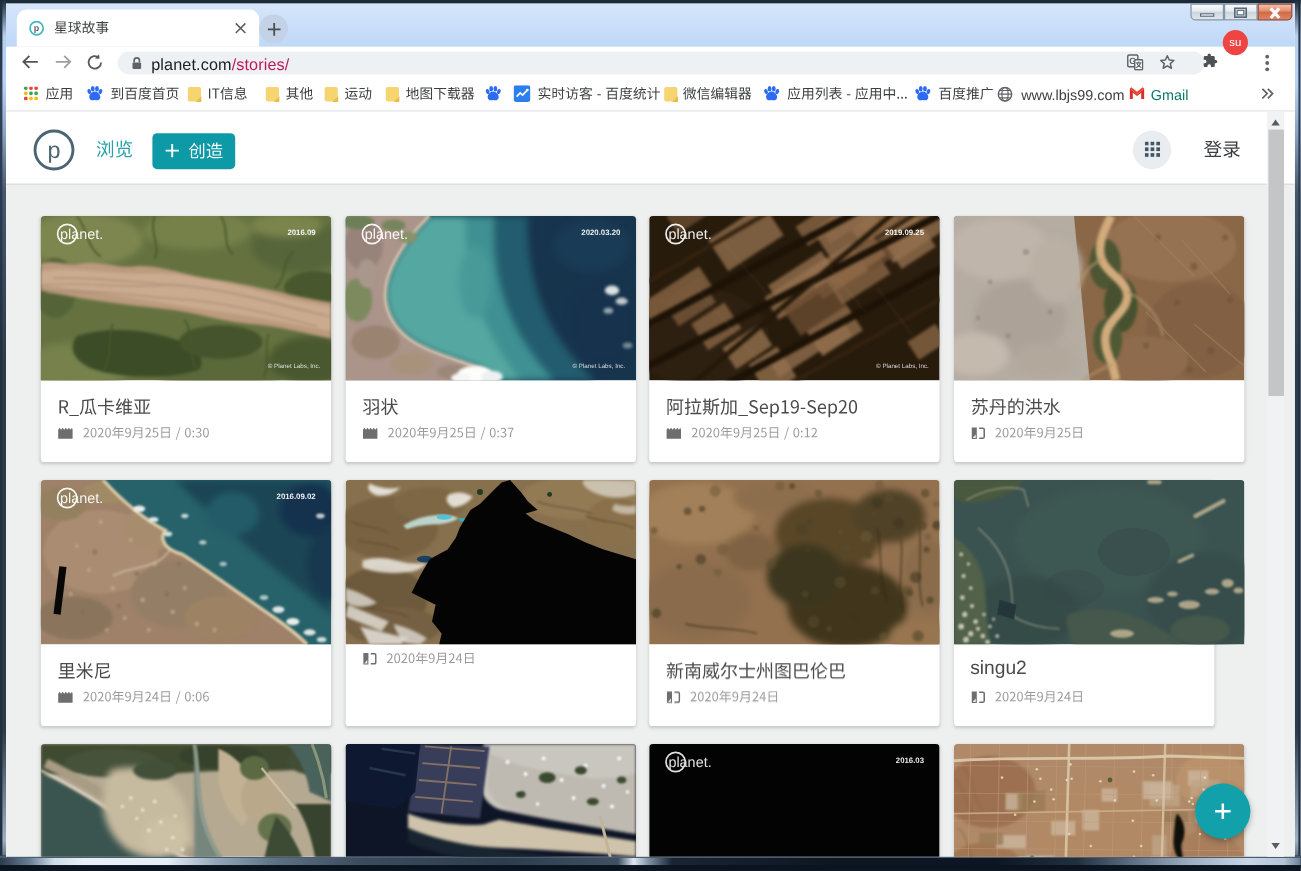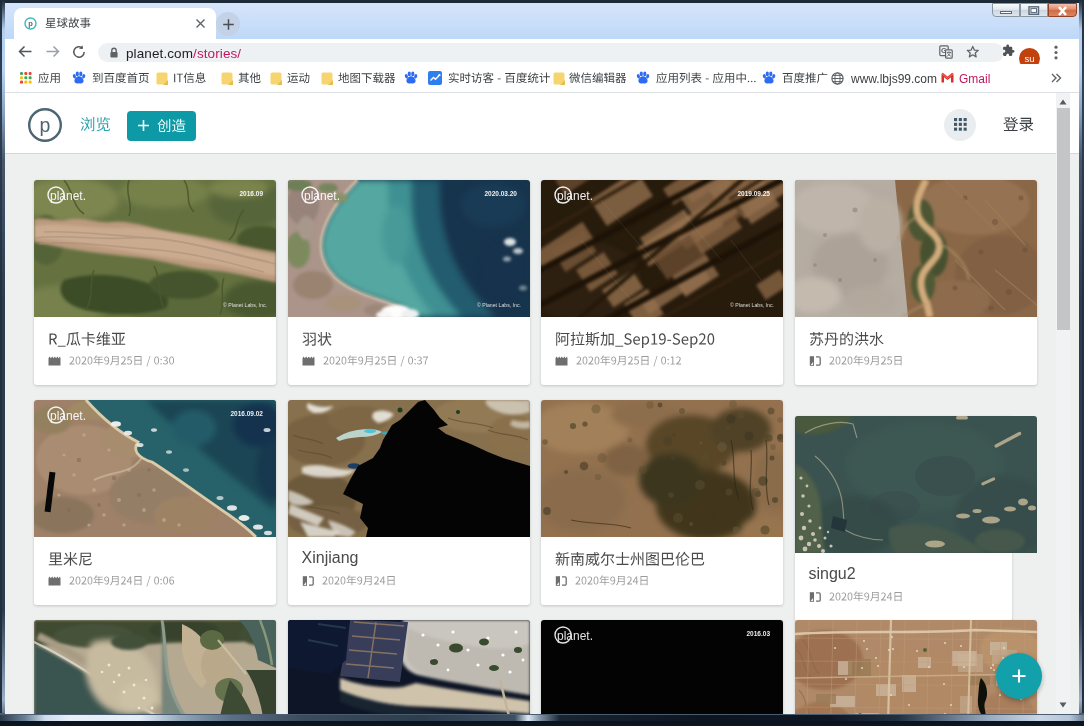--- a/index.html
+++ b/index.html
@@ -174,21 +174,21 @@
       <text x="4.9" y="8.2" font-size="7.5" font-weight="bold" fill="#5f6368" text-anchor="middle" font-family="Liberation Sans">G</text>
       <rect x="6.6" y="4.8" width="6.6" height="8.4" rx="1" fill="#fff" stroke="#5f6368" stroke-width="1.2"></rect>
       <path d="M7.8 7.4 h4.4 M10 6.2 v1.2 M8.4 7.4 c0.3 1.9 2.5 3.6 3.8 3.8 M11.5 7.4 c-0.3 1.7-2.5 3.6-4 4" fill="none" stroke="#5f6368" stroke-width="0.9"></path>
     </svg>
 <svg class="abs" style="left:966px;top:45px" width="13.5" height="13.5" viewBox="0 0 15 15">
       <path d="M7.5 1.6 L9.3 5.6 L13.6 6 L10.3 8.9 L11.3 13.2 L7.5 10.9 L3.7 13.2 L4.7 8.9 L1.4 6 L5.7 5.6 Z" fill="none" stroke="#5f6368" stroke-width="1.4" stroke-linejoin="round"></path>
     </svg>
 <svg class="abs" style="left:1002px;top:44px" width="13" height="13" viewBox="0 0 24 24">
       <path d="M20.5 11H19V7c0-1.1-.9-2-2-2h-4V3.5C13 2.12 11.88 1 10.5 1S8 2.12 8 3.5V5H4c-1.1 0-1.99.9-1.99 2v3.8H3.5c1.49 0 2.7 1.21 2.7 2.7s-1.21 2.7-2.7 2.7H2V20c0 1.1.9 2 2 2h3.8v-1.5c0-1.49 1.21-2.7 2.7-2.7 1.49 0 2.7 1.21 2.7 2.7V22H17c1.1 0 2-.9 2-2v-4h1.5c1.38 0 2.5-1.12 2.5-2.5S21.88 11 20.5 11z" fill="#4e5256"></path>
     </svg>
-<div class="abs flex" style="left:1019px;top:48px;width:21px;height:21px;border-radius:50%;background:#c2410c;color:#fff;font-size:9.5px;justify-content:center">su</div>
+<div class="abs flex" style="left:1019px;top:25px;width:21px;height:21px;border-radius:50%;background:#ef4444;color:#fff;font-size:9.5px;justify-content:center">su</div>
 <svg class="abs" style="left:1054px;top:44.5px" width="4" height="15" viewBox="0 0 4 15">
       <circle cx="2" cy="2.2" r="1.6" fill="#5f6368"></circle>
       <circle cx="2" cy="7.5" r="1.6" fill="#5f6368"></circle>
       <circle cx="2" cy="12.8" r="1.6" fill="#5f6368"></circle>
     </svg>
 <div class="abs" style="left:5px;top:63.5px;width:1074px;height:29.5px;background:#fff;border-bottom:1px solid #dcdfe3"></div>
     <svg class="abs" style="left:20px;top:72px" width="12" height="12" viewBox="0 0 12 12">
       <rect x="0" y="0" width="3" height="3" rx="1.2" fill="#34a853"></rect>
       <rect x="4.3" y="0" width="3" height="3" rx="1.2" fill="#ea4335"></rect>
       <rect x="8.6" y="0" width="3" height="3" rx="1.2" fill="#ea4335"></rect>
@@ -364,21 +364,21 @@
     <svg class="abs" style="left:831px;top:71.5px" width="13" height="13" viewBox="0 0 13 13">
       <circle cx="6.5" cy="6.5" r="5.6" fill="none" stroke="#5f6368" stroke-width="1.2"></circle>
       <ellipse cx="6.5" cy="6.5" rx="2.6" ry="5.6" fill="none" stroke="#5f6368" stroke-width="1"></ellipse>
       <path d="M1 6.5 h11 M1.8 3.4 h9.4 M1.8 9.6 h9.4" stroke="#5f6368" stroke-width="1"></path>
     </svg>
     <div class="abs" style="left:851px;top:71.5px;font-size:12px;color:#3c4043">www.lbjs99.com</div>
     <svg class="abs" style="left:941px;top:72px" width="13" height="11" viewBox="0 0 13 11">
       <path d="M0.5 10.5 V1.8 L6.5 6.5 L12.5 1.8 V10.5 H10 V5.2 L6.5 8 L3 5.2 V10.5 Z" fill="#d93025"></path>
       <path d="M0.5 1.8 L1.8 0.8 L6.5 4.4 L11.2 0.8 L12.5 1.8 L6.5 6.5 Z" fill="#ea4335"></path>
     </svg>
-    <div class="abs" style="left:959px;top:71.5px;font-size:12px;color:#be185d">Gmail</div>
+    <div class="abs" style="left:959px;top:71.5px;font-size:12px;color:#0f766e">Gmail</div>
     <svg class="abs" style="left:1051px;top:73px" width="11" height="10" viewBox="0 0 11 10">
       <path d="M1 1 L5 5 L1 9 M5.5 1 L9.5 5 L5.5 9" fill="none" stroke="#5f6368" stroke-width="1.4"></path>
     </svg>
     <div class="abs" style="left:5px;top:93px;width:1074px;height:620.5px;background:#edf0ef;overflow:hidden">
       <div class="abs" style="left:0;top:0;width:1074px;height:61px;background:#fff;border-bottom:1px solid #d5d8da"></div>
       <svg class="abs" style="left:18.5px;top:10.5px" width="42" height="42" viewBox="0 0 42 42">
         <circle cx="21" cy="21" r="15.8" fill="none" stroke="#4b6573" stroke-width="2.4"></circle>
         <text x="21" y="27.5" text-anchor="middle" font-family="Liberation Sans" font-size="19.5" fill="#4b6573">p</text>
       </svg>
 <div class="abs flex" style="left:75px;top:23px;height:17px">
@@ -875,21 +875,20 @@
 <ellipse cx="152" cy="40" rx="8" ry="2.8" opacity="0.6"></ellipse>
 </g>
 <path d="M48 38 Q60 30 78 29 Q90 29 94 32 Q86 37 72 37 Q58 38 51 41 Z" fill="#c2e0da" opacity="0.9" filter="url(#b07)"></path>
 <ellipse cx="82" cy="31" rx="6" ry="2.2" fill="#52c2d8"></ellipse>
 <ellipse cx="97" cy="33" rx="3" ry="1.5" fill="#3aa8b8"></ellipse>
 <ellipse cx="66" cy="66" rx="6.5" ry="2.8" fill="#1c3e62"></ellipse>
 <path d="M124 8 L130 2 L137 0 L146 10 L152 18 L160 25 L150 28 L158 34 L185 45 L200 52 L215 58 L242 66 L242 137 L78 137 L80 128 L72 118 L75 104 L55 94 L62 80 L70 66 L85 58 L92 48 L95 40 L104 25 L112 20 Z" fill="#040404"></path>
 <circle cx="112" cy="10" r="2.5" fill="#1e3c20"></circle>
 <circle cx="170" cy="12" r="2" fill="#1e3c20"></circle>
 </svg>
-        <div style="font-size:16px;color:#4a4a4a;margin:12px 0 0 14px;height:20px">Xinjiang</div>
         <div class="flex" style="margin:5px 0 0 14px;height:14px">
           <svg width="12" height="12" viewBox="0 0 12 12" style="margin-right:8px;flex:none">
             <path d="M0.8 1.2 H5 V10.8 H0.8 Z" fill="#6e6e6e"></path>
             <path d="M1.6 9.9 L4.1 7 V9.9 Z" fill="#fff" opacity="0.9"></path>
             <path d="M7 1.8 H10 A1.2 1.2 0 0 1 11.2 3 V9 A1.2 1.2 0 0 1 10 10.2 H7" fill="none" stroke="#6e6e6e" stroke-width="1.3"></path>
           </svg>
           <svg class="cn" style="width:74.4px;height:13.5px" viewBox="0 -968 6885 1250" preserveAspectRatio="none">
             <g fill="#9b9b9b">
               <use href="#g0032" x="0"></use>
               <use href="#g0030" x="555"></use>
@@ -1004,21 +1003,21 @@
               <use href="#g5e74" x="2220"></use>
               <use href="#g0039" x="3220"></use>
               <use href="#g6708" x="3775"></use>
               <use href="#g0032" x="4775"></use>
               <use href="#g0034" x="5330"></use>
               <use href="#g65e5" x="5885"></use>
             </g>
           </svg>
         </div>
       </div>
-      <div class="abs" style="left:789.5px;top:323px;width:217px;height:205px;background:#fff;border-radius:3px;box-shadow:0 1px 3px rgba(0,0,0,0.18)">
+      <div class="abs" style="left:789.5px;top:307px;width:217px;height:205px;background:#fff;border-radius:3px;box-shadow:0 1px 3px rgba(0,0,0,0.18)">
         <svg width="242" height="137" viewBox="0 0 242 137" style="display:block;border-radius:3px 3px 0 0">
 <rect width="242" height="137" fill="#3b5350"></rect>
 <g filter="url(#b3)">
 <ellipse cx="130" cy="50" rx="80" ry="45" fill="#3d5752"></ellipse>
 <ellipse cx="210" cy="100" rx="50" ry="40" fill="#374d4b"></ellipse>
 <ellipse cx="60" cy="110" rx="45" ry="30" fill="#354b48"></ellipse>
 </g>
 <path d="M0 0 L58 0 C50 10 38 16 24 18 C12 20 4 18 0 14 Z" fill="#49593e" filter="url(#b15)"></path>
 <path d="M0 48 C12 54 20 66 24 80 C28 95 26 115 30 137 L0 137 Z" fill="#51614a" filter="url(#b15)"></path>
 <g fill="#ddd8c6" opacity="0.85" filter="url(#b07)">

